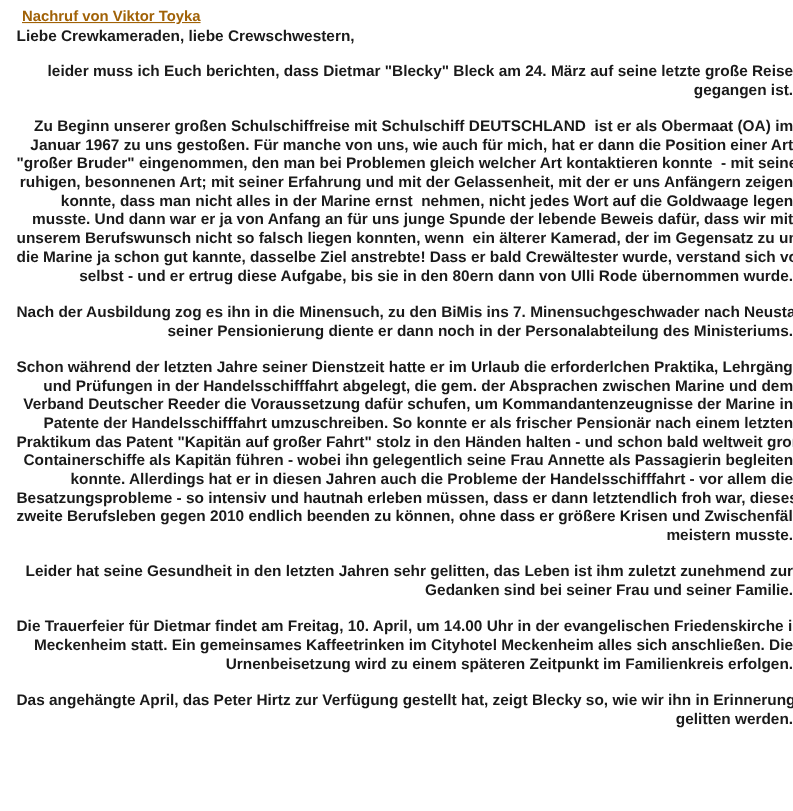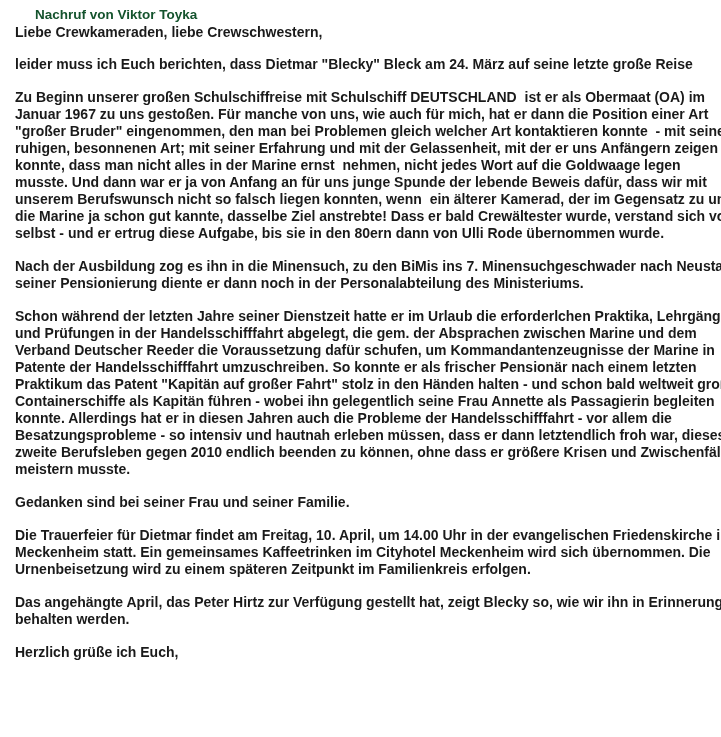--- a/index.html
+++ b/index.html
@@ -5,34 +5,33 @@
     html, body { margin: 0; padding: 0; background: #ffffff; }
     body {
       width: 721px; height: 737px; overflow: hidden;
       font-family: "Liberation Sans", sans-serif;
       font-weight: bold;
       color: #1a1a1a;
       font-size: 14px;
       line-height: 17px;
     }
     .doc { position: relative; padding: 6px 0 0 15px; }
-    .title { color: #14532d; font-size: 13.5px; line-height: 17px; margin-left: 20px; margin-bottom: 1px; }
-    .para { margin: 0 0 16px 0; white-space: pre; }
+    .title { color: #a16207; font-size: 13.5px; line-height: 17px; margin-left: 5px; margin-bottom: 1px; text-decoration: underline; }
+    .para { margin: 0 0 16px 0; white-space: pre; text-align: right; }
     .greeting { margin-bottom: 15px; }
     .line { display: block; white-space: pre; }
   </style>
 </head>
 <body>
 
 <div class="doc">
   <div class="title">Nachruf von Viktor Toyka</div>
   <div class="greeting">Liebe Crewkameraden, liebe Crewschwestern,</div>
   <div id="paragraphs">
-      <div class="para"><span class="line">leider muss ich Euch berichten, dass Dietmar "Blecky" Bleck am 24. März auf seine letzte große Reise</span></div>
+      <div class="para"><span class="line">leider muss ich Euch berichten, dass Dietmar "Blecky" Bleck am 24. März auf seine letzte große Reise</span><span class="line">gegangen ist.</span></div>
       <div class="para"><span class="line">Zu Beginn unserer großen Schulschiffreise mit Schulschiff DEUTSCHLAND  ist er als Obermaat (OA) im</span><span class="line">Januar 1967 zu uns gestoßen. Für manche von uns, wie auch für mich, hat er dann die Position einer Art</span><span class="line">"großer Bruder" eingenommen, den man bei Problemen gleich welcher Art kontaktieren konnte  - mit seiner</span><span class="line">ruhigen, besonnenen Art; mit seiner Erfahrung und mit der Gelassenheit, mit der er uns Anfängern zeigen</span><span class="line">konnte, dass man nicht alles in der Marine ernst  nehmen, nicht jedes Wort auf die Goldwaage legen</span><span class="line">musste. Und dann war er ja von Anfang an für uns junge Spunde der lebende Beweis dafür, dass wir mit</span><span class="line">unserem Berufswunsch nicht so falsch liegen konnten, wenn  ein älterer Kamerad, der im Gegensatz zu uns</span><span class="line">die Marine ja schon gut kannte, dasselbe Ziel anstrebte! Dass er bald Crewältester wurde, verstand sich von</span><span class="line">selbst - und er ertrug diese Aufgabe, bis sie in den 80ern dann von Ulli Rode übernommen wurde.</span></div>
       <div class="para"><span class="line">Nach der Ausbildung zog es ihn in die Minensuch, zu den BiMis ins 7. Minensuchgeschwader nach Neustadt,</span><span class="line">seiner Pensionierung diente er dann noch in der Personalabteilung des Ministeriums.</span></div>
       <div class="para"><span class="line">Schon während der letzten Jahre seiner Dienstzeit hatte er im Urlaub die erforderlchen Praktika, Lehrgänge</span><span class="line">und Prüfungen in der Handelsschifffahrt abgelegt, die gem. der Absprachen zwischen Marine und dem</span><span class="line">Verband Deutscher Reeder die Voraussetzung dafür schufen, um Kommandantenzeugnisse der Marine in</span><span class="line">Patente der Handelsschifffahrt umzuschreiben. So konnte er als frischer Pensionär nach einem letzten</span><span class="line">Praktikum das Patent "Kapitän auf großer Fahrt" stolz in den Händen halten - und schon bald weltweit große</span><span class="line">Containerschiffe als Kapitän führen - wobei ihn gelegentlich seine Frau Annette als Passagierin begleiten</span><span class="line">konnte. Allerdings hat er in diesen Jahren auch die Probleme der Handelsschifffahrt - vor allem die</span><span class="line">Besatzungsprobleme - so intensiv und hautnah erleben müssen, dass er dann letztendlich froh war, dieses</span><span class="line">zweite Berufsleben gegen 2010 endlich beenden zu können, ohne dass er größere Krisen und Zwischenfälle</span><span class="line">meistern musste.</span></div>
-      <div class="para"><span class="line">Gedanken sind bei seiner Frau und seiner Familie.</span></div>
-      <div class="para"><span class="line">Die Trauerfeier für Dietmar findet am Freitag, 10. April, um 14.00 Uhr in der evangelischen Friedenskirche in</span><span class="line">Meckenheim statt. Ein gemeinsames Kaffeetrinken im Cityhotel Meckenheim wird sich übernommen. Die</span><span class="line">Urnenbeisetzung wird zu einem späteren Zeitpunkt im Familienkreis erfolgen.</span></div>
-      <div class="para"><span class="line">Das angehängte April, das Peter Hirtz zur Verfügung gestellt hat, zeigt Blecky so, wie wir ihn in Erinnerung</span><span class="line">behalten werden.</span></div>
-      <div class="para"><span class="line">Herzlich grüße ich Euch,</span></div>
+      <div class="para"><span class="line">Leider hat seine Gesundheit in den letzten Jahren sehr gelitten, das Leben ist ihm zuletzt zunehmend zur</span><span class="line">Gedanken sind bei seiner Frau und seiner Familie.</span></div>
+      <div class="para"><span class="line">Die Trauerfeier für Dietmar findet am Freitag, 10. April, um 14.00 Uhr in der evangelischen Friedenskirche in</span><span class="line">Meckenheim statt. Ein gemeinsames Kaffeetrinken im Cityhotel Meckenheim alles sich anschließen. Die</span><span class="line">Urnenbeisetzung wird zu einem späteren Zeitpunkt im Familienkreis erfolgen.</span></div>
+      <div class="para"><span class="line">Das angehängte April, das Peter Hirtz zur Verfügung gestellt hat, zeigt Blecky so, wie wir ihn in Erinnerung</span><span class="line">gelitten werden.</span></div>
     </div>
 </div>
 
 </body></html>

